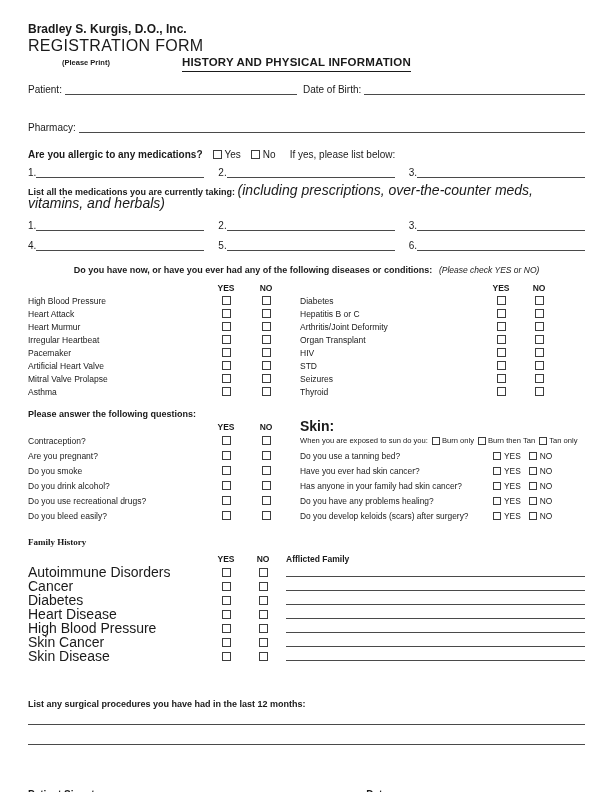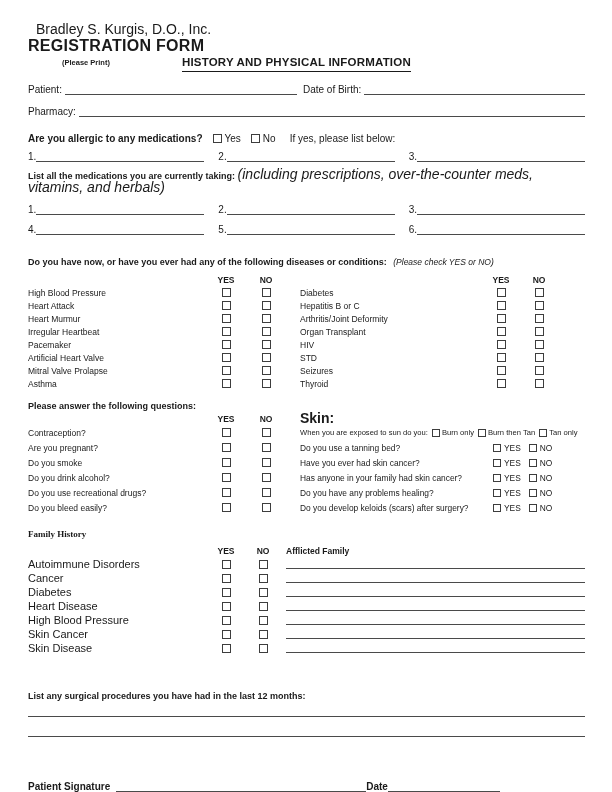--- a/index.html
+++ b/index.html
@@ -4,47 +4,47 @@
 <style>
   html,body{margin:0;padding:0;background:#888;}
   *{box-sizing:border-box;}
   .page{
     width:612px;height:792px;background:#fff;color:#1a1a1a;
     font-family:"Liberation Sans", sans-serif;
     padding:22px 27px 0 28px;position:relative;margin:0 auto;
     overflow:hidden;
   }
   
-  .hdr-practice{font-size:14px;font-weight:normal;margin-left:8px;line-height:14px;}
-  .hdr-title{font-size:16px;font-weight:bold;line-height:19px;letter-spacing:.3px;}
+  .hdr-practice{font-size:12px;font-weight:bold;line-height:14px;}
+  .hdr-title{font-size:16px;font-weight:normal;line-height:19px;letter-spacing:.3px;}
   .hdr-row3{display:flex;align-items:flex-start;line-height:15px;height:15px;}
   .hdr-print{font-size:7.5px;font-weight:bold;margin-left:34px;}
   .hdr-page-title{font-size:11.5px;font-weight:bold;margin-left:72px;border-bottom:1.5px solid #1a1a1a;padding-bottom:1px;letter-spacing:.2px;}
   
   .row{display:flex;align-items:flex-end;font-size:10px;}
   .wline{border-bottom:1px solid #4a4a4a;height:11px;flex:1;}
   .wline.fixed{flex:none;}
   .lbl{white-space:nowrap;}
   .b{font-weight:bold;}
   .i{font-style:italic;}
   .cb{width:9px;height:9px;border:1px solid #3d3d3d;display:inline-block;background:#fff;flex:none;}
   .cb.sm{width:8px;height:8px;}
   
   .patient-row{margin-top:14px;}
-  .pharmacy-row{margin-top:11px;}
+  .pharmacy-row{margin-top:27px;}
   .allergy-row{margin-top:15px;align-items:center;height:12px;}
   .allergy-row .cb{margin:0 3px 0 10px;}
   .allergy-note{margin-left:14px;}
   .nums-row{margin-top:7px;}
   .num-seg{display:flex;flex:1;align-items:flex-end;}
   .num-seg + .num-seg{margin-left:14px;}
   .meds-label{margin-top:7px;font-size:9px;line-height:11px;}
   .meds-row{margin-top:9px;}
   
-  .dz-heading{margin-top:22px;font-size:9px;line-height:11px;}
+  .dz-heading{margin-top:14px;font-size:9px;line-height:11px;text-align:center;}
   .dz-table{margin-top:6px;}
   .dz-half-l{width:272px;flex:none;display:flex;flex-direction:column;}
   .dz-half-r{flex:1;display:flex;flex-direction:column;}
   .dz-cols{display:flex;}
   .dz-row{display:flex;align-items:center;height:13px;font-size:8.5px;}
   .dz-hrow{display:flex;align-items:center;height:12px;font-size:8.5px;font-weight:bold;}
   .dz-label-l{width:178px;flex:none;}
   .dz-label-r{width:182px;flex:none;}
   .cbcell{width:40px;flex:none;text-align:center;display:flex;justify-content:center;align-items:center;}
   .cbcell-r{width:38px;flex:none;text-align:center;display:flex;justify-content:center;align-items:center;}
@@ -61,21 +61,21 @@
   .skin-sun-row{display:flex;align-items:center;height:15px;font-size:7.6px;white-space:nowrap;}
   .skin-sun-row .cb{margin:0 2px 0 4px;}
   .skin-row{display:flex;align-items:center;height:15px;font-size:8.4px;}
   .skin-q{flex:1;}
   .skin-ans{width:92px;flex:none;display:flex;align-items:center;}
   .skin-ans .cb{margin-right:3px;}
   .skin-ans .no-grp{margin-left:8px;}
   
   .fam-heading{margin-top:14px;font-size:9px;line-height:11px;font-family:Liberation Serif, serif;}
   .fam-hrow{display:flex;align-items:center;height:13px;margin-top:4px;font-size:8.5px;font-weight:bold;}
-  .fam-row{display:flex;align-items:center;height:14px;font-size:11px;}
+  .fam-row{display:flex;align-items:center;height:14px;font-size:14px;}
   .fam-label{width:178px;flex:none;}
   .fam-yes{width:40px;flex:none;display:flex;justify-content:center;}
   .fam-no{width:34px;flex:none;display:flex;justify-content:center;}
   .fam-hyes{width:40px;flex:none;text-align:center;}
   .fam-hno{width:34px;flex:none;text-align:center;}
   .fam-line{flex:1;border-bottom:1px solid #4a4a4a;height:9px;margin-left:6px;}
   
   .surg-heading{margin-top:36px;font-size:9px;line-height:11px;}
   .fline{border-bottom:1px solid #4a4a4a;height:0;}
   .fline1{margin-top:14px;}

